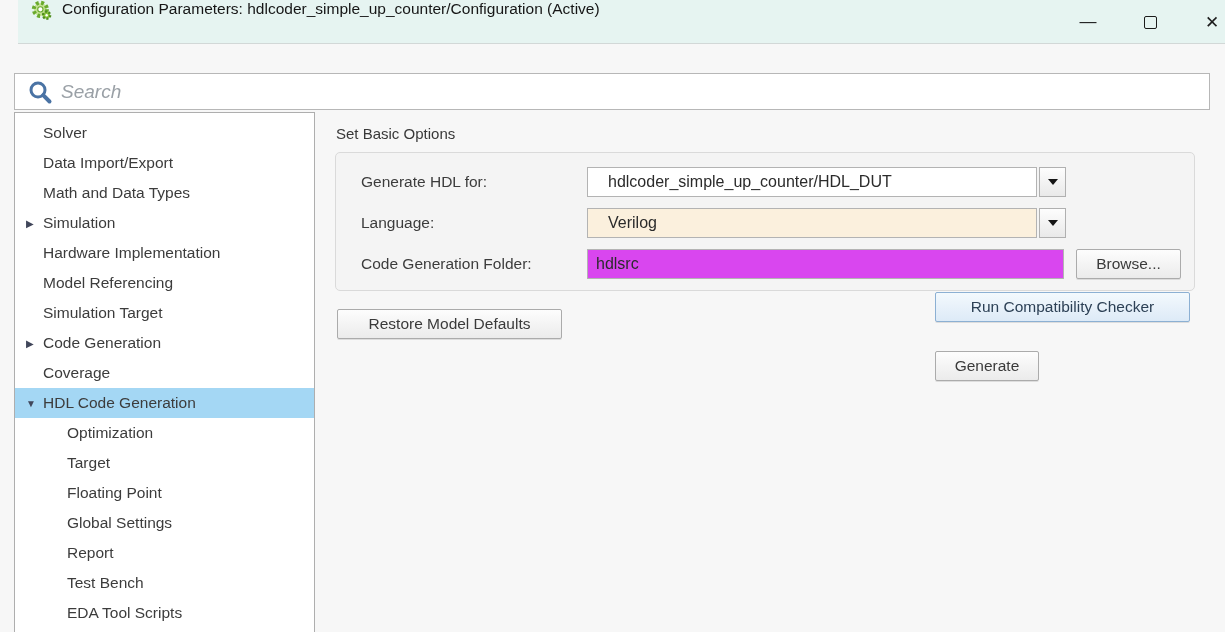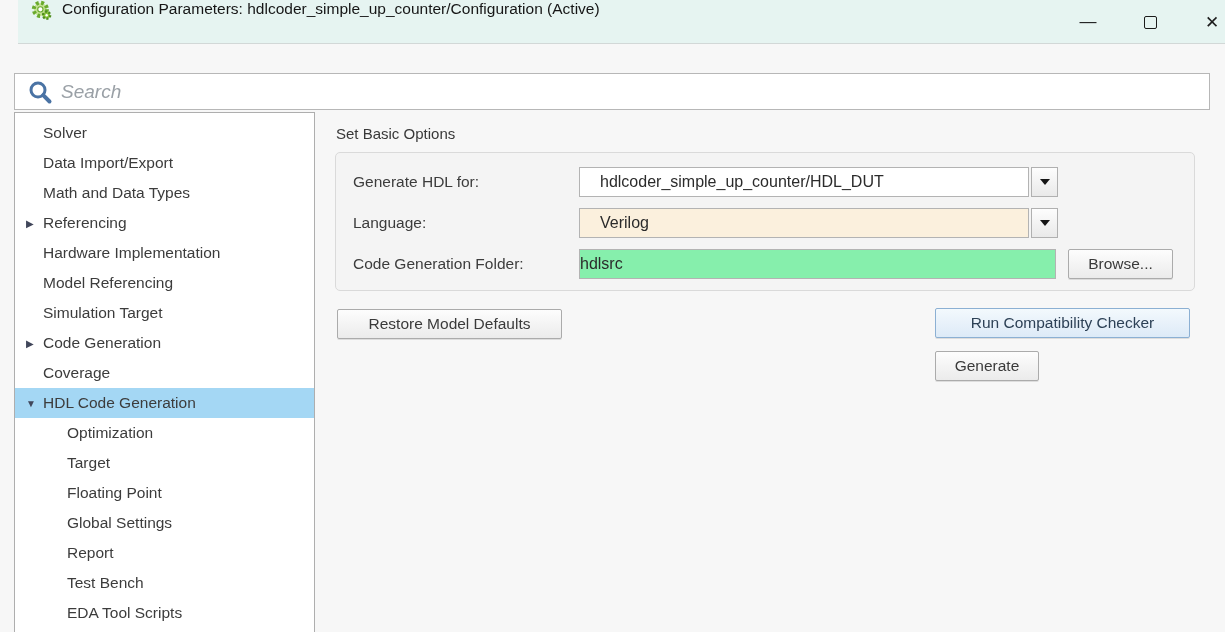--- a/index.html
+++ b/index.html
@@ -33,41 +33,41 @@
   .tree-item { height:30px; display:flex; align-items:center; padding-left:11px;
                font-size:15.5px; color:#3c3c3c; cursor:default; }
   .tree-item .arrow { width:17px; font-size:10px; color:#40465a; flex:0 0 17px; }
   .tree-item.child { padding-left:35px; }
   .tree-item.selected { background:#a4d7f4; }
 
   
   .main-heading { position:absolute; left:336px; top:125px; font-size:15px; color:#383838; }
   .group-box { position:absolute; left:335px; top:152px; width:860px; height:139px;
                background:#f4f4f4; border:1px solid #dadada; border-radius:5px; }
-  .form-row { position:absolute; left:0; width:100%; height:32px; }
+  .form-row { position:absolute; left:8px; width:100%; height:32px; }
   .form-label { position:absolute; left:17px; top:0; line-height:30px; font-size:15.5px; color:#3c3c3c; }
   .combo { position:absolute; left:243px; top:0; display:flex; }
   .combo-field { width:450px; height:30px; background:#ffffff; border:1px solid #b3b3b3;
                  font-size:16px; color:#2b2b2b; line-height:28px; padding-left:20px;
                  overflow:hidden; white-space:nowrap; }
   .combo-field.modified { background:#fbf0dd; }
   .combo-arrow-btn { width:27px; height:30px; margin-left:2px; border:1px solid #b0b0b0;
                      background:linear-gradient(#fdfdfd,#e9e9e9);
                      display:flex; align-items:center; justify-content:center; cursor:default; }
   .tri-down { width:0; height:0; border-left:5px solid transparent; border-right:5px solid transparent;
               border-top:6px solid #151515; }
   .text-field { position:absolute; left:243px; top:0; width:477px; height:30px;
-                border:1px solid #b3b3b3; background:#86efac; padding-left:0;
+                border:1px solid #b3b3b3; background:#d946ef; padding-left:8px;
                 font-family:"Liberation Sans", sans-serif; font-size:16px; color:#2b2b2b; outline:none; }
   .btn { border:1px solid #ababab; border-radius:2px; background:linear-gradient(#fdfdfd,#ebebeb);
          font-family:"Liberation Sans", sans-serif; font-size:15.5px; color:#3a3a3a;
          box-shadow:0 1px 0 rgba(0,0,0,0.10); cursor:default; }
   .browse-btn { position:absolute; left:732px; top:0; width:105px; height:30px; }
   .restore-btn { position:absolute; left:337px; top:309px; width:225px; height:30px; }
-  .run-btn { position:absolute; left:935px; top:308px; width:255px; height:30px;
+  .run-btn { position:absolute; left:935px; top:292px; width:255px; height:30px;
              background:linear-gradient(#f3f9fd,#ddeaf7); border:1px solid #8cb0d3; color:#2d4156; }
   .generate-btn { position:absolute; left:935px; top:351px; width:104px; height:30px; }
 </style>
 </head>
 <body>
 
 <div class="window">
 
   <div class="titlebar">
     <span class="titlebar-icon">
@@ -110,21 +110,21 @@
     <div class="tree-item">
       <span class="arrow"></span>
       <span>Data Import/Export</span>
     </div>
     <div class="tree-item">
       <span class="arrow"></span>
       <span>Math and Data Types</span>
     </div>
     <div class="tree-item">
       <span class="arrow">▶</span>
-      <span>Referencing</span>
+      <span>Simulation</span>
     </div>
     <div class="tree-item">
       <span class="arrow"></span>
       <span>Hardware Implementation</span>
     </div>
     <div class="tree-item">
       <span class="arrow"></span>
       <span>Model Referencing</span>
     </div>
     <div class="tree-item">

